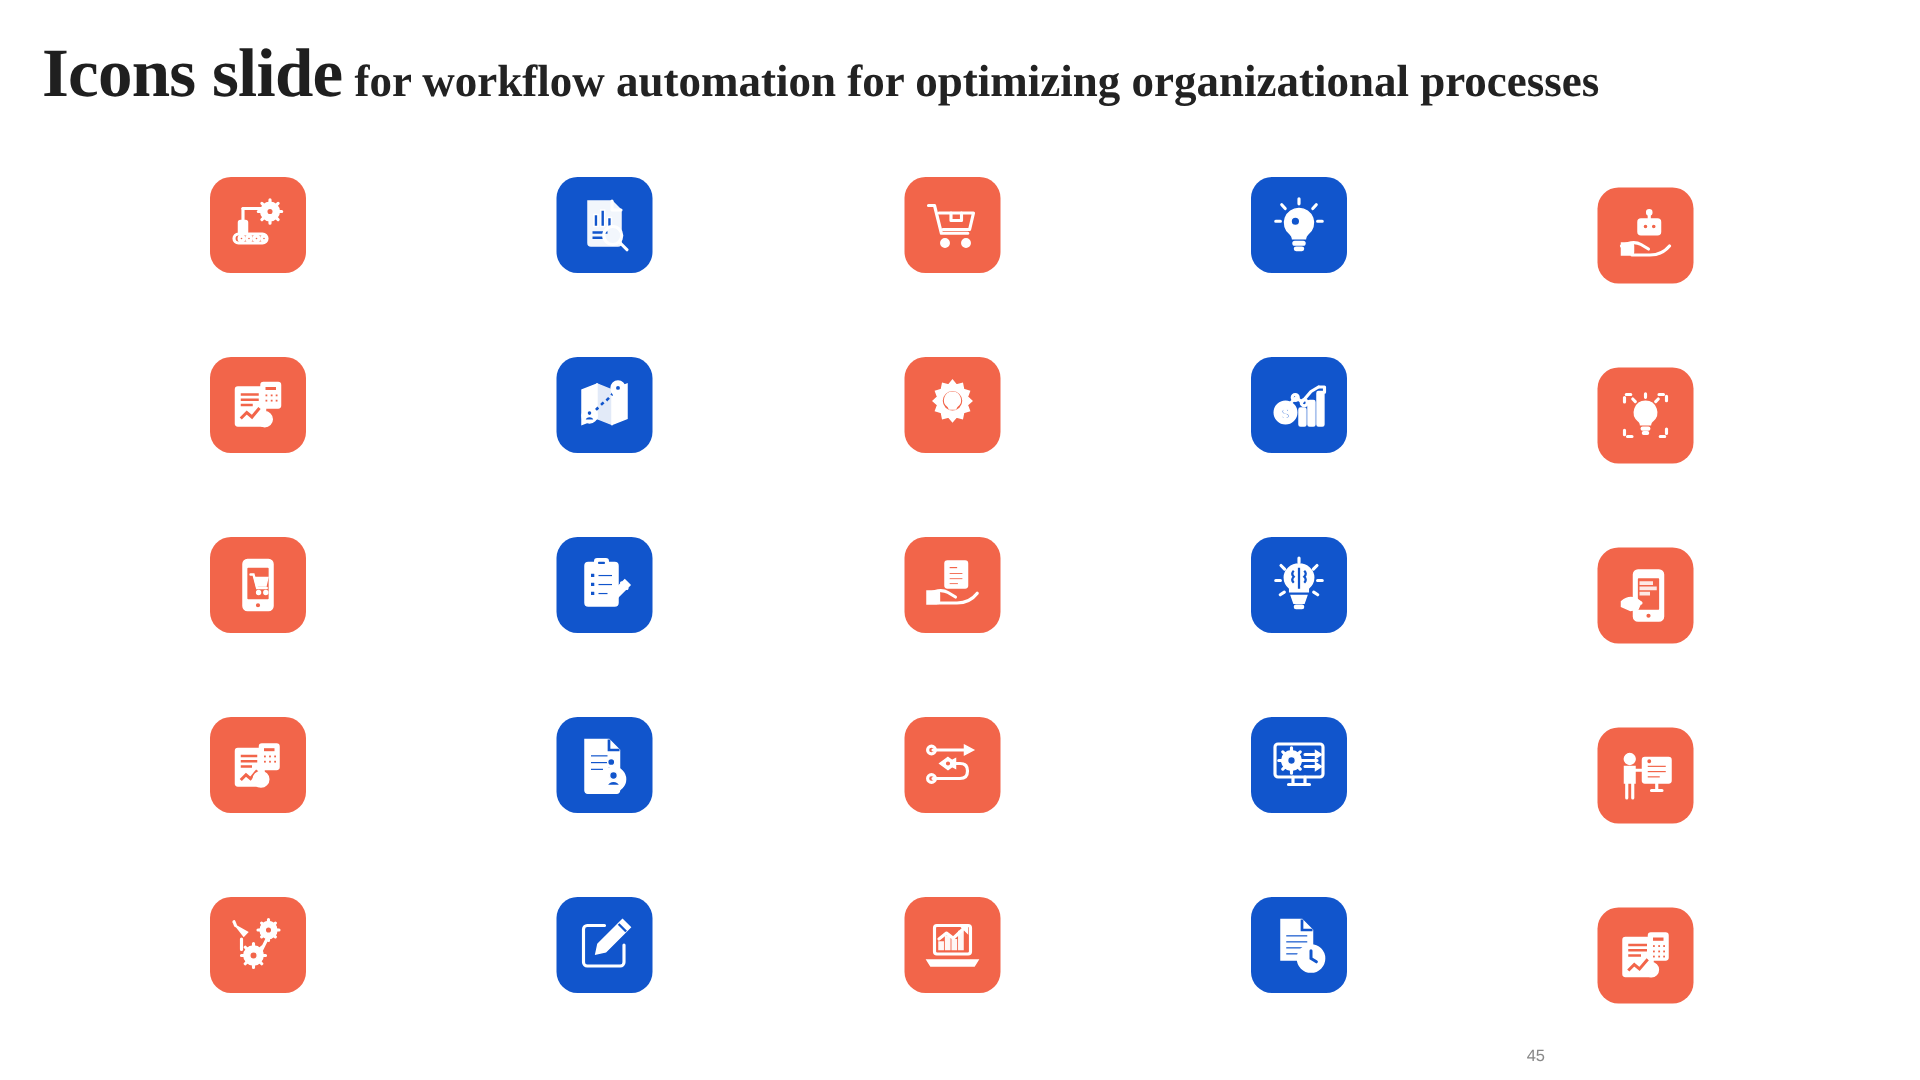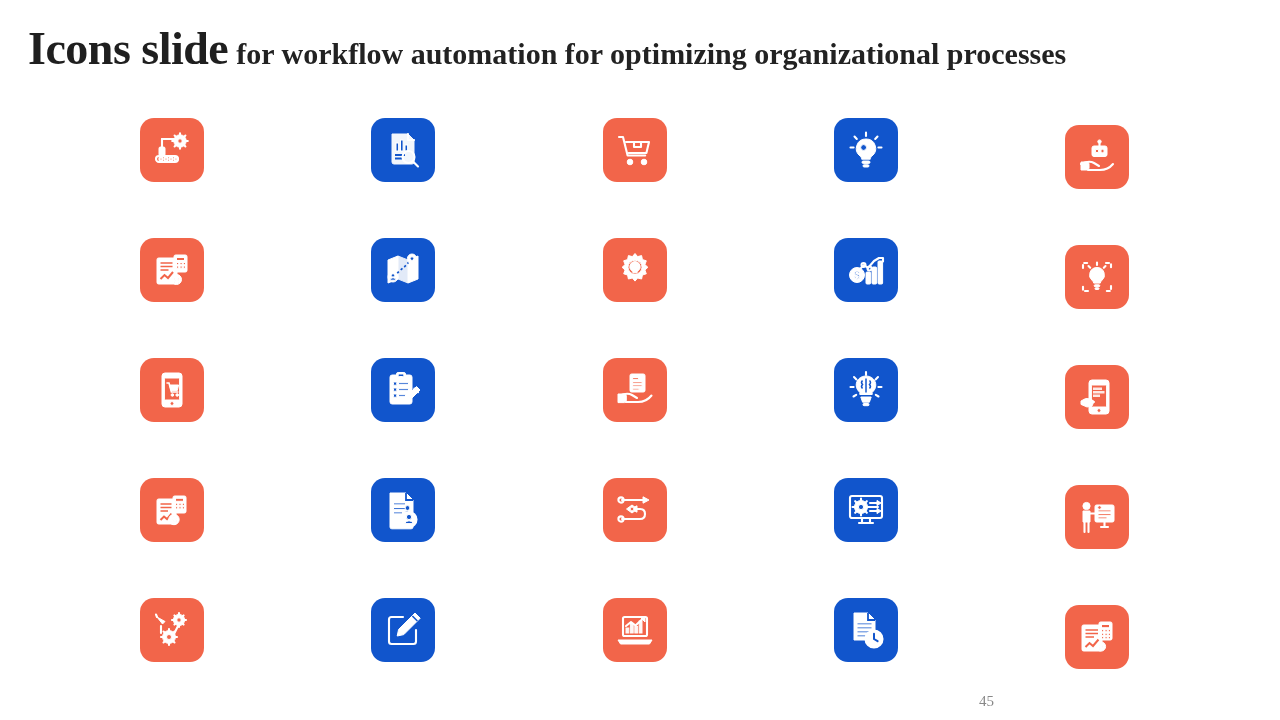--- a/index.html
+++ b/index.html
@@ -12,20 +12,21 @@
     background: #ffffff;
     font-family: "Liberation Sans", sans-serif;
     overflow: hidden;
     position: relative;
   }
   .slide {
     position: relative;
     width: 1012px;
     height: 720px;
     background: #ffffff;
+    padding-left: 36px;
   }
 
   
   .title-bar {
     position: absolute;
     left: 28px;
     top: 22px;
     right: 60px;
     white-space: nowrap;
     font-family: "Liberation Serif", serif;
@@ -75,23 +76,23 @@
     height: 40px;
     fill: #ffffff;
     stroke: #ffffff;
   }
 
   
   .page-num {
     position: absolute;
     right: 18px;
     bottom: 10px;
-    font-size: 15px;
+    font-size: 11px;
     color: #888888;
-    font-family: Liberation Serif, serif;
+    font-family: Liberation Sans, sans-serif;
   }
 </style>
 </head>
 <body>
 
 <div class="slide">
 
   <div class="title-bar">
     <span class="title-strong">Icons slide</span><span class="title-rest">for workflow automation for optimizing organizational processes</span>
   </div>

